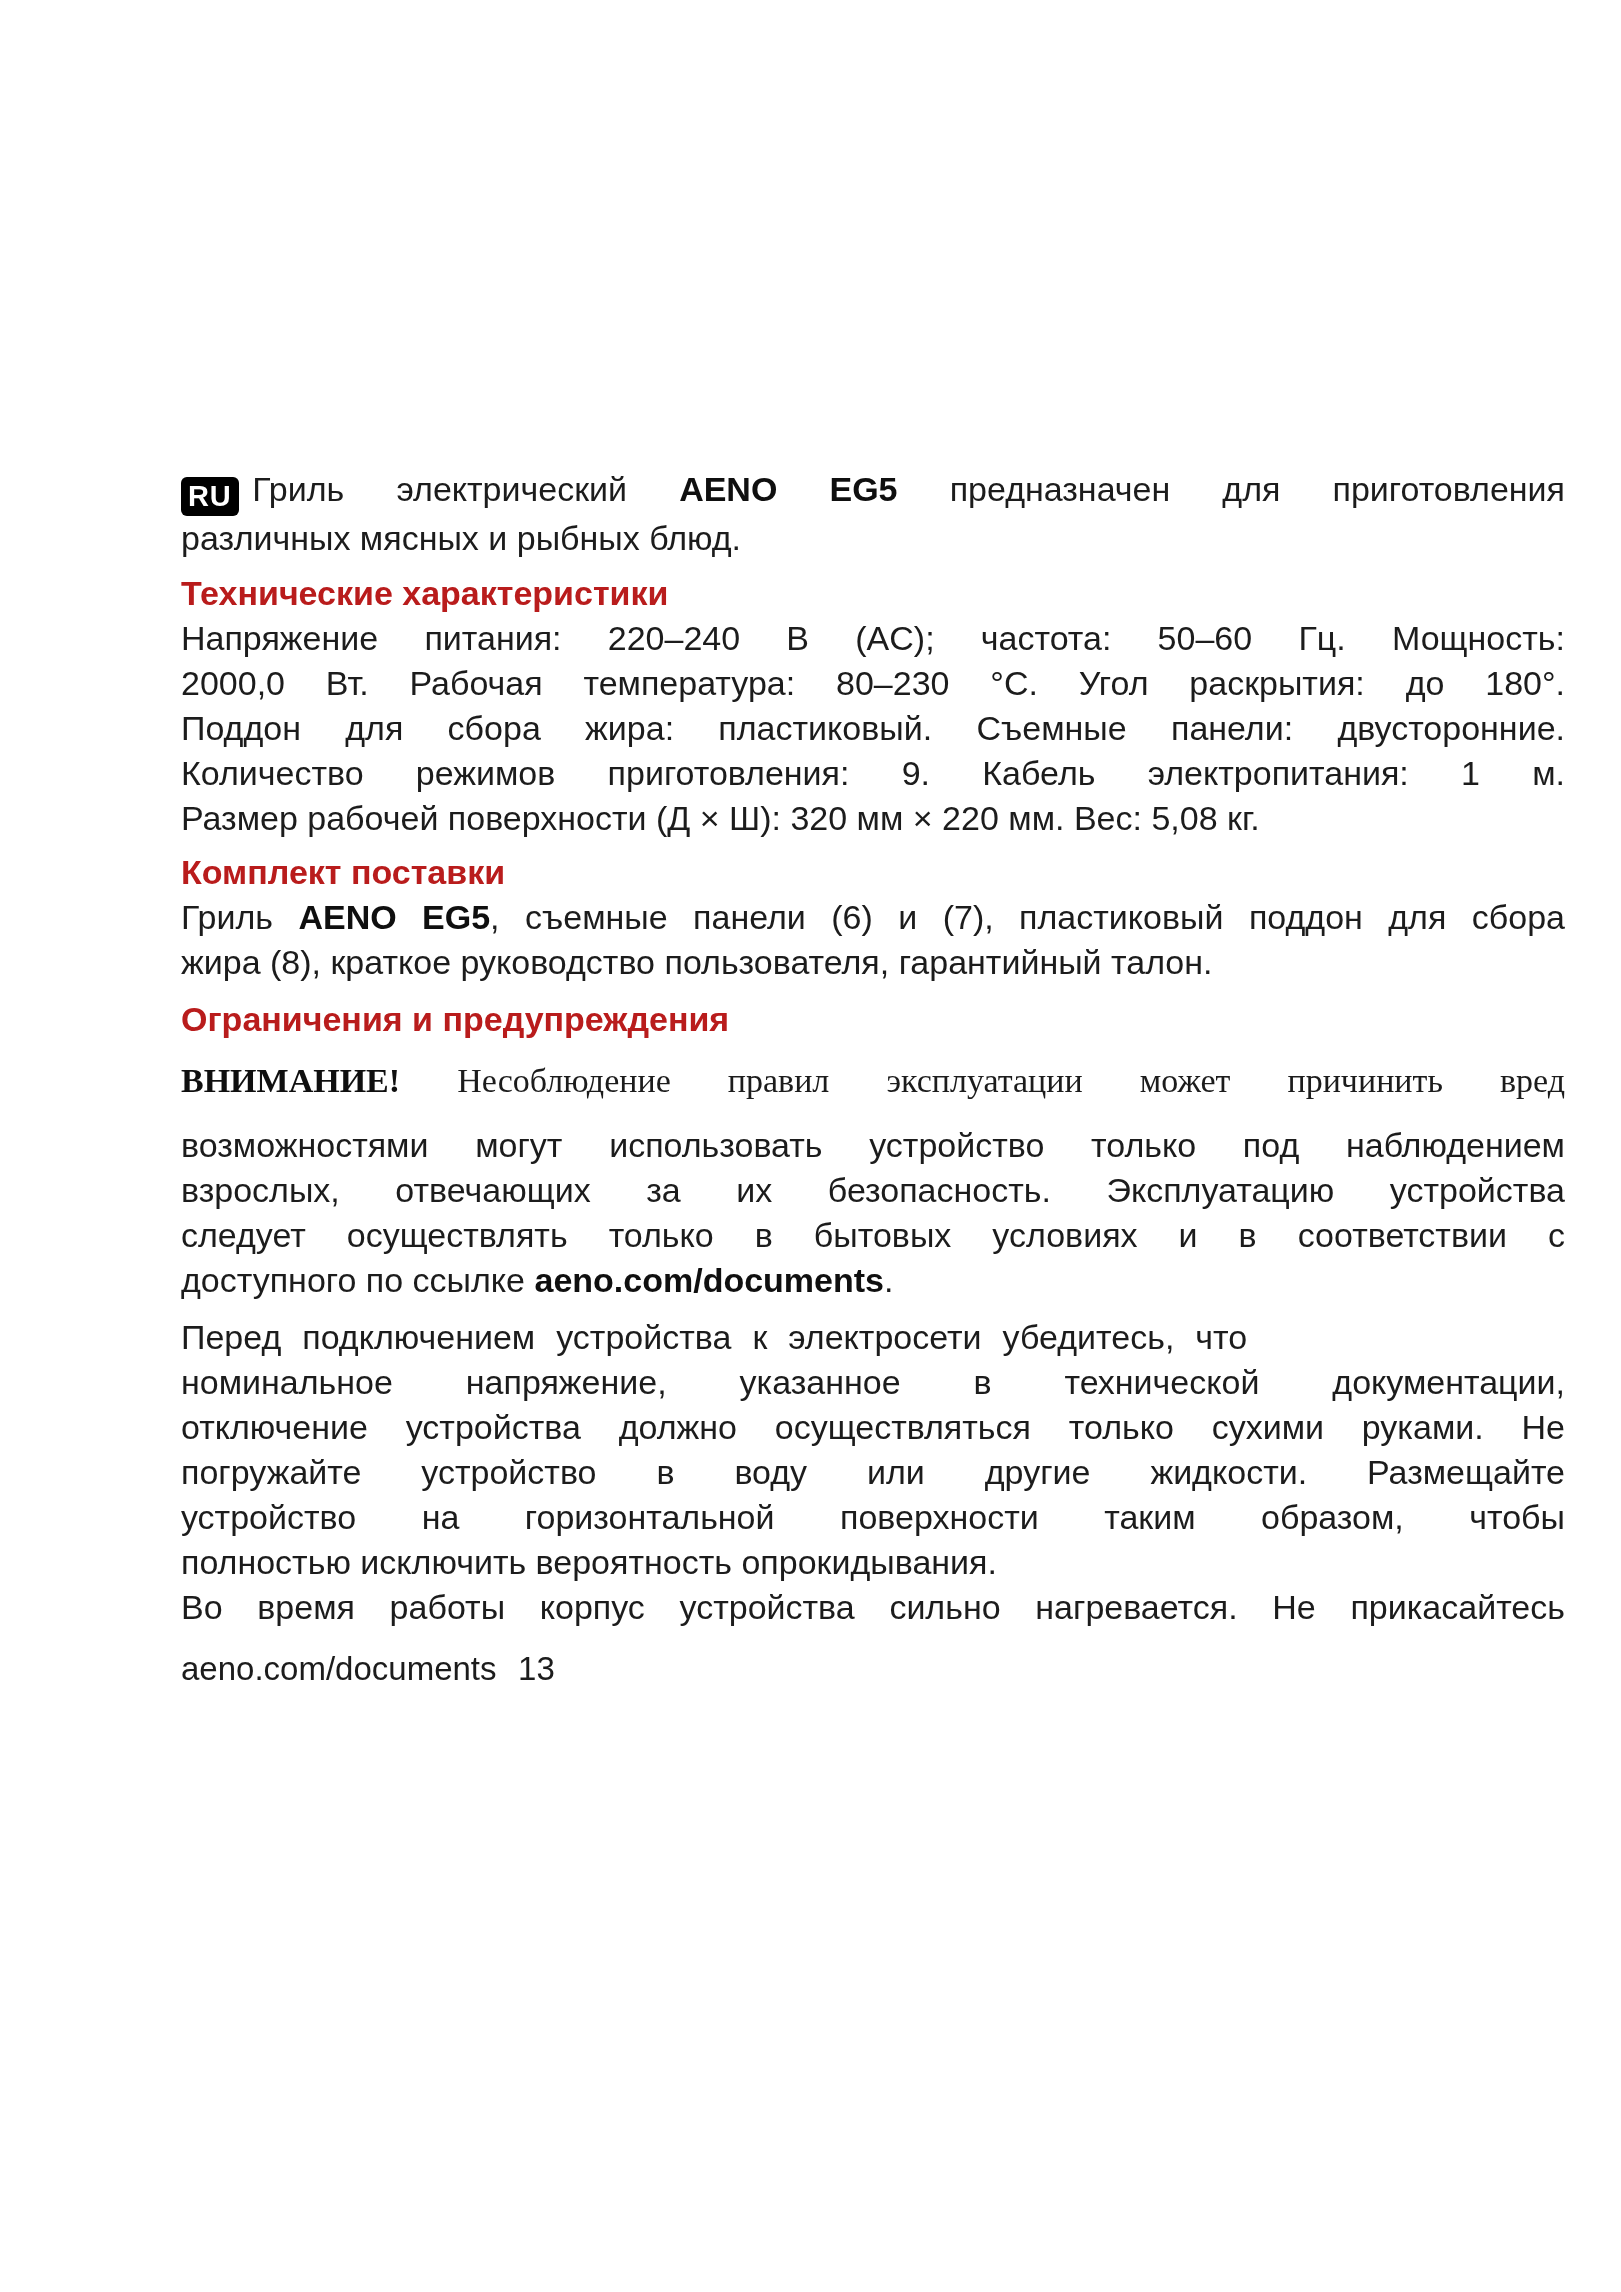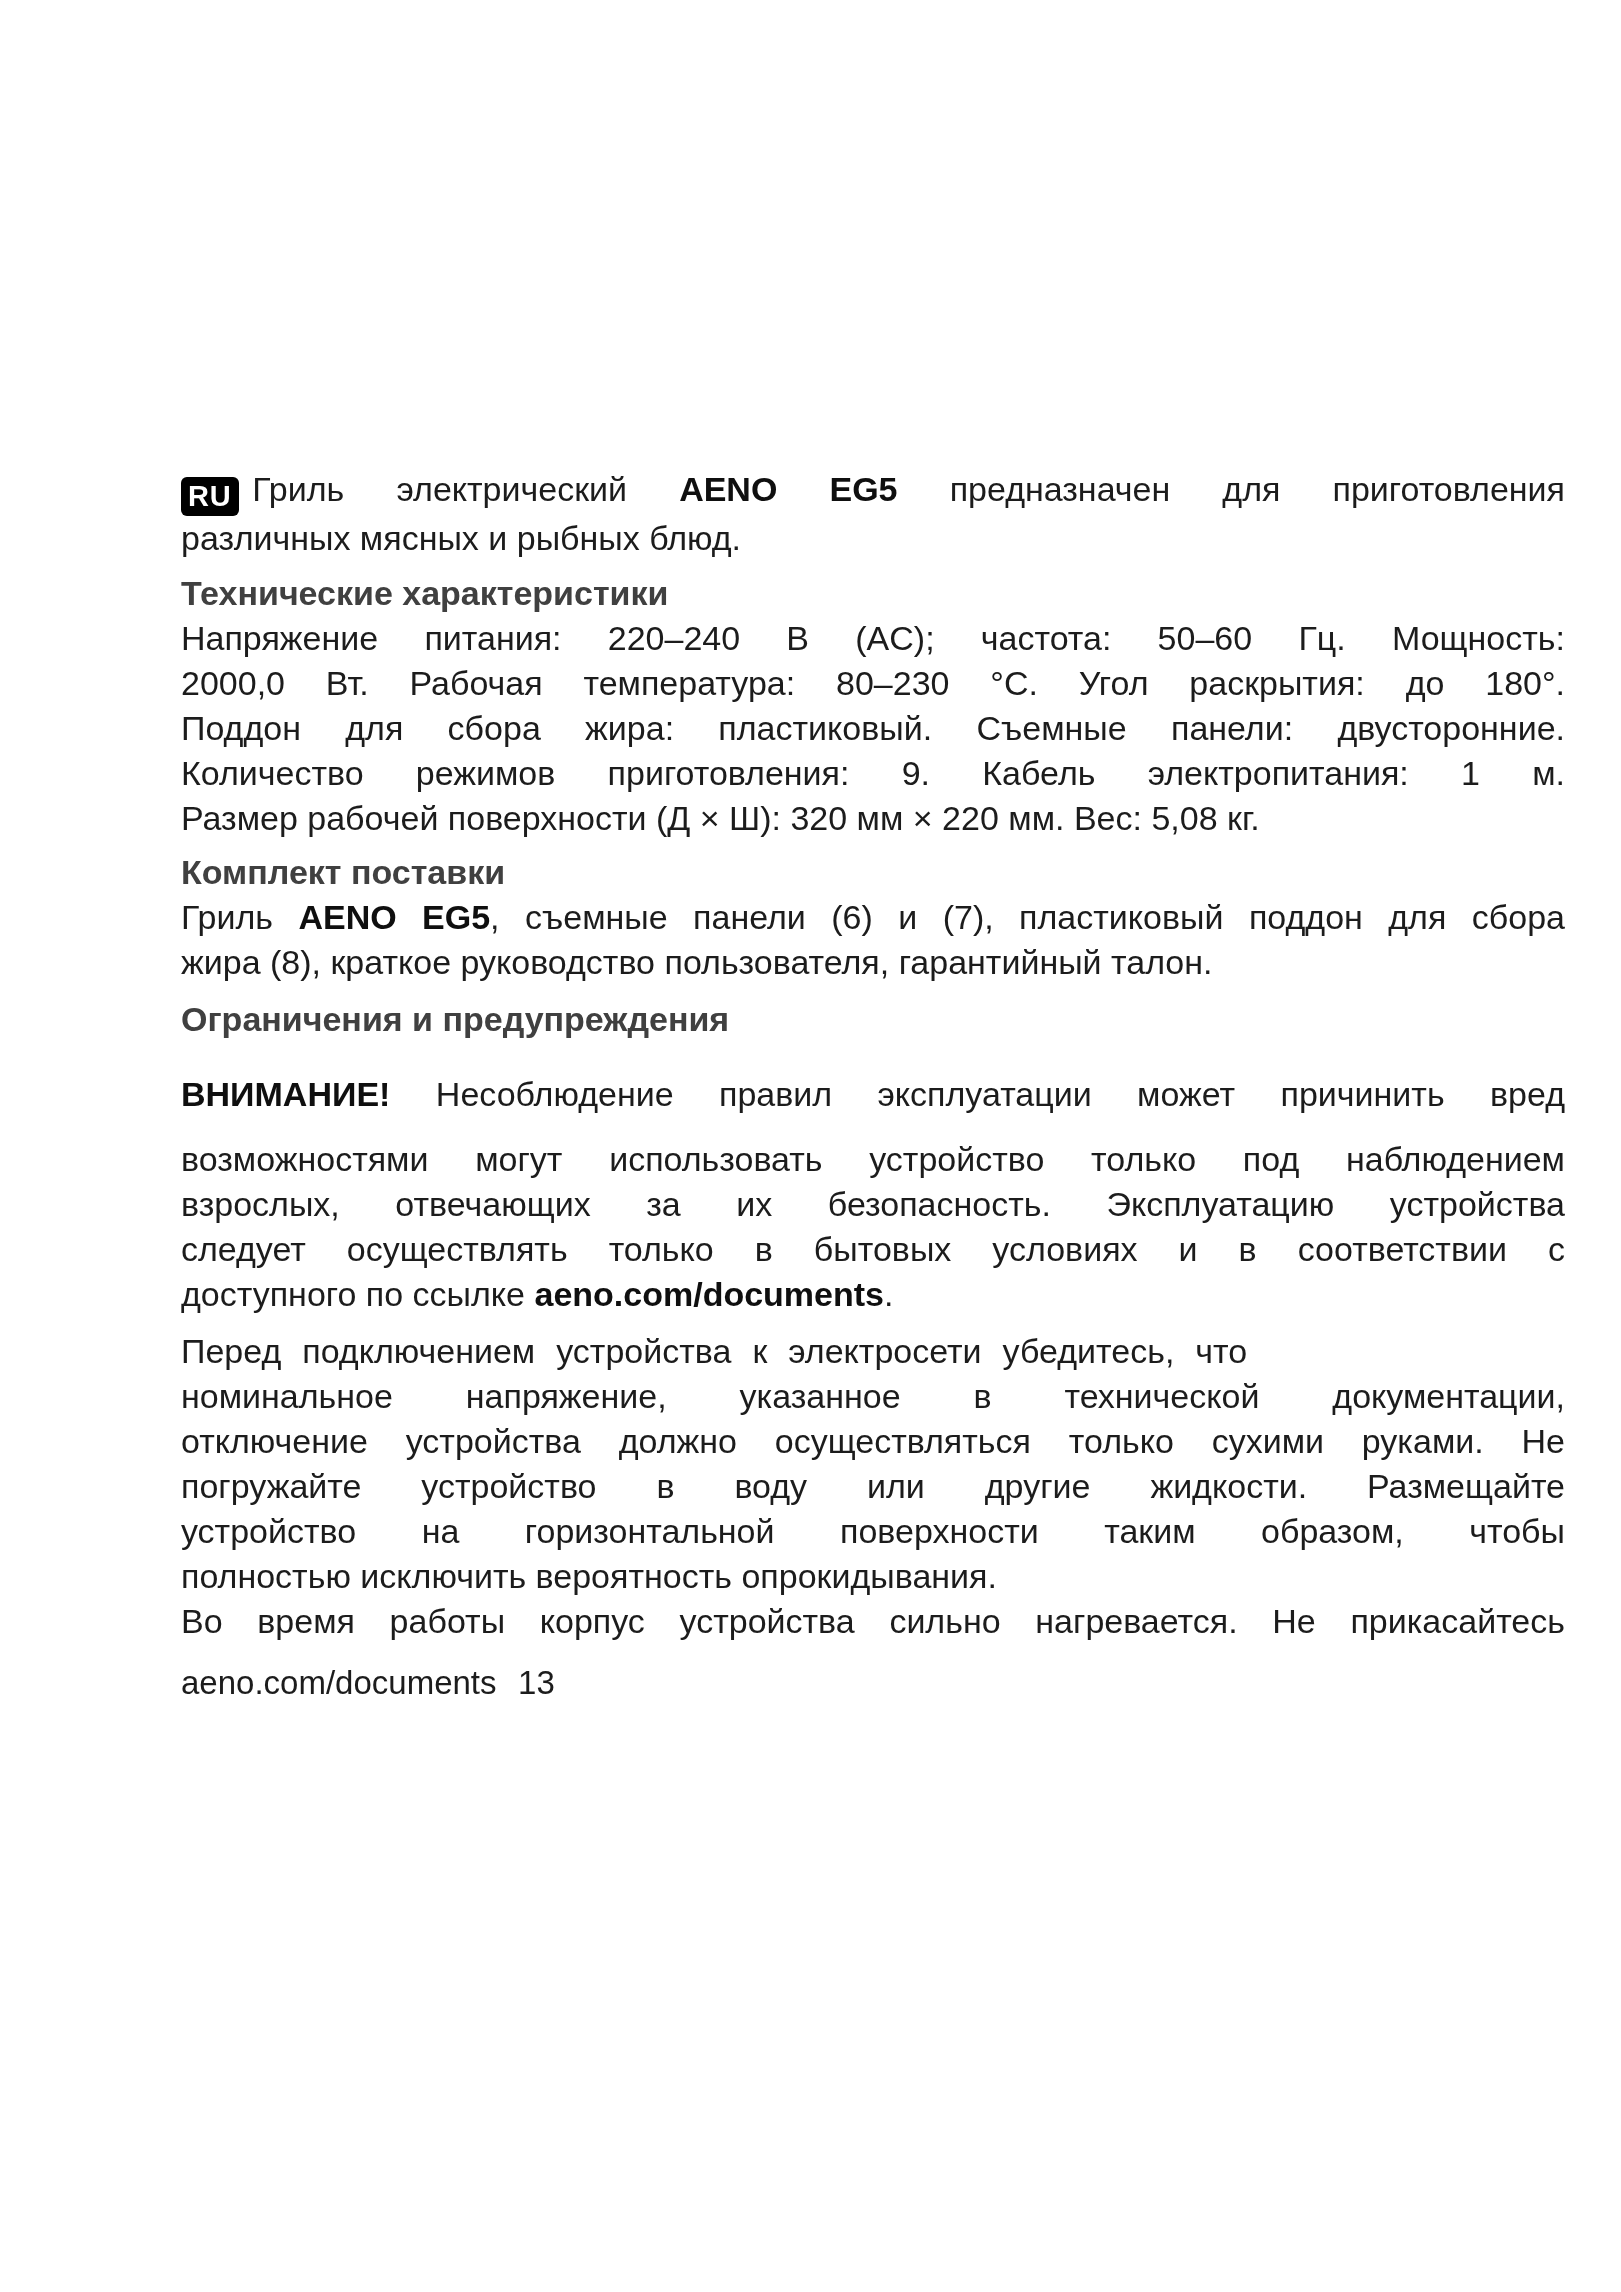--- a/index.html
+++ b/index.html
@@ -24,21 +24,21 @@
   .block { margin: 0; }
   .paragraph {
     font-size: 34px;
     line-height: 45px;
     font-weight: 400;
   }
   .heading {
     font-size: 34px;
     line-height: 45px;
     font-weight: 700;
-    color: #404040;
+    color: #b91c1c;
     margin-top: 9.8px;
   }
   .line {
     white-space: normal;
   }
   
   .line.j {
     text-align: justify;
     text-align-last: justify;
   }
@@ -56,21 +56,21 @@
     line-height: 39px;
     height: 39px;
     padding: 0 6.9px;
     border-radius: 5.9px;
     margin-right: 13.7px;
     vertical-align: -4.9px;
     letter-spacing: 1px;
   }
   
   .block-limitations-heading { margin-top: 11.8px; }
-  .block-warning  { margin-top: 30px; }
+  .block-warning  { margin-top: 16px; font-family: Liberation Serif, serif; }
   .block-children { margin-top: 19.6px; }
   .block-power    { margin-top: 12px; }
   .block-heat     { margin-top: 0; }
   .footer {
     margin-top: 15.7px;
     font-size: 33px;
     line-height: 45px;
     color: #1c1c1c;
   }
   .footer .page-num { margin-left: 21.6px; }

